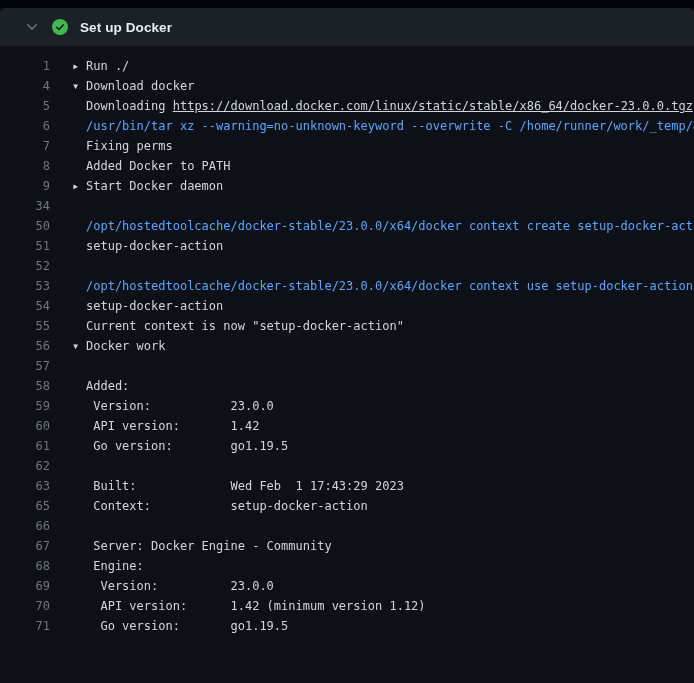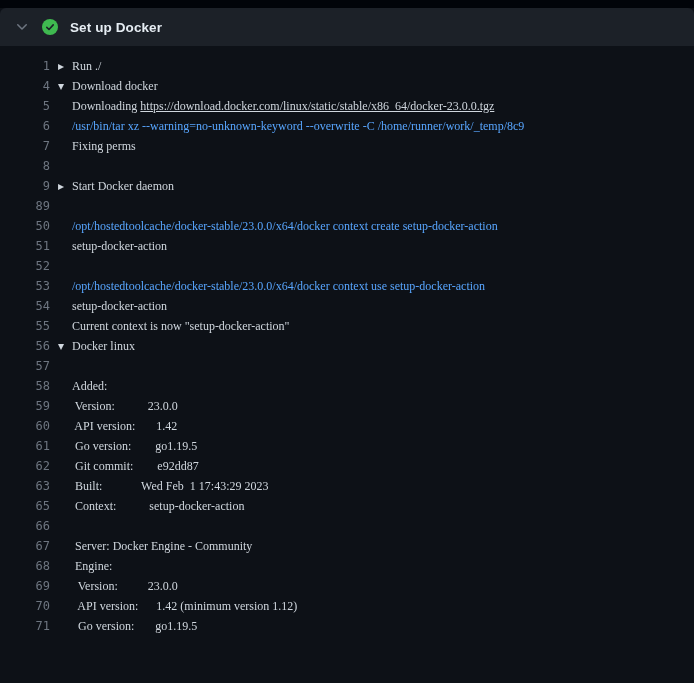--- a/index.html
+++ b/index.html
@@ -7,21 +7,21 @@
   body {
     width: 694px; height: 683px; overflow: hidden;
     background: var(--log-bg, #0d1117);
     font-family: "Liberation Sans", sans-serif;
   }
   .top-strip { height: 8px; background: var(--page-bg, #010409); }
   .step-header {
     height: 38px;
     background: var(--header-bg, #1c2128);
     display: flex; align-items: center;
-    padding: 0 14px;
+    padding: 0 24px;
     gap: 12px;
     border-radius: 6px 6px 0 0;
     cursor: pointer;
   }
   .step-header .icon { display: flex; align-items: center; }
   .step-title {
     color: var(--title, #e6edf3);
     font-size: 13.5px;
     font-weight: 600;
     letter-spacing: .1px;
@@ -40,21 +40,21 @@
     overflow: hidden;
   }
   .log-line.group { cursor: pointer; }
   .line-num {
     flex: 0 0 50px;
     text-align: right;
     color: var(--muted, #6e7681);
     cursor: pointer;
     user-select: none;
   }
-  .line-content { margin-left: 8px; padding-left: 14px; font-family: Liberation Serif, serif; }
+  .line-content { margin-left: 22px; padding-left: 14px; }
   .group .arrow { display: inline-block; width: 14px; margin-left: -14px; color: var(--text, #d0d7de); }
   .cmd { color: var(--command, #58a6ff); }
   .log-link { color: inherit; text-decoration: underline; cursor: pointer; }
 </style>
 </head>
 <body>
 
 <div class="top-strip"></div>
 
 <div class="step-header">
@@ -71,36 +71,36 @@
   </span>
   <span class="step-title">Set up Docker</span>
 </div>
 
 <div class="log">
     <div class="log-line group"><span class="line-num">1</span><span class="line-content"><span class="arrow">▸</span><span>Run ./</span></span></div>
     <div class="log-line group"><span class="line-num">4</span><span class="line-content"><span class="arrow">▾</span><span>Download docker</span></span></div>
     <div class="log-line"><span class="line-num">5</span><span class="line-content"><span>Downloading </span><a class="log-link">https://download.docker.com/linux/static/stable/x86_64/docker-23.0.0.tgz</a></span></div>
     <div class="log-line"><span class="line-num">6</span><span class="line-content cmd"><span>/usr/bin/tar xz --warning=no-unknown-keyword --overwrite -C /home/runner/work/_temp/8c9</span></span></div>
     <div class="log-line"><span class="line-num">7</span><span class="line-content"><span>Fixing perms</span></span></div>
-    <div class="log-line"><span class="line-num">8</span></div>
+    <div class="log-line"><span class="line-num">8</span><span class="line-content"><span>Added Docker to PATH</span></span></div>
     <div class="log-line group"><span class="line-num">9</span><span class="line-content"><span class="arrow">▸</span><span>Start Docker daemon</span></span></div>
-    <div class="log-line group"><span class="line-num">89</span></div>
+    <div class="log-line group"><span class="line-num">34</span></div>
     <div class="log-line"><span class="line-num">50</span><span class="line-content cmd"><span>/opt/hostedtoolcache/docker-stable/23.0.0/x64/docker context create setup-docker-action</span></span></div>
     <div class="log-line"><span class="line-num">51</span><span class="line-content"><span>setup-docker-action</span></span></div>
     <div class="log-line"><span class="line-num">52</span></div>
     <div class="log-line"><span class="line-num">53</span><span class="line-content cmd"><span>/opt/hostedtoolcache/docker-stable/23.0.0/x64/docker context use setup-docker-action</span></span></div>
     <div class="log-line"><span class="line-num">54</span><span class="line-content"><span>setup-docker-action</span></span></div>
     <div class="log-line"><span class="line-num">55</span><span class="line-content"><span>Current context is now "setup-docker-action"</span></span></div>
-    <div class="log-line group"><span class="line-num">56</span><span class="line-content"><span class="arrow">▾</span><span>Docker linux</span></span></div>
+    <div class="log-line group"><span class="line-num">56</span><span class="line-content"><span class="arrow">▾</span><span>Docker work</span></span></div>
     <div class="log-line"><span class="line-num">57</span></div>
     <div class="log-line"><span class="line-num">58</span><span class="line-content"><span>Added:</span></span></div>
     <div class="log-line"><span class="line-num">59</span><span class="line-content"><span> Version:           23.0.0</span></span></div>
     <div class="log-line"><span class="line-num">60</span><span class="line-content"><span> API version:       1.42</span></span></div>
     <div class="log-line"><span class="line-num">61</span><span class="line-content"><span> Go version:        go1.19.5</span></span></div>
-    <div class="log-line"><span class="line-num">62</span><span class="line-content"><span> Git commit:        e92dd87</span></span></div>
+    <div class="log-line"><span class="line-num">62</span></div>
     <div class="log-line"><span class="line-num">63</span><span class="line-content"><span> Built:             Wed Feb  1 17:43:29 2023</span></span></div>
     <div class="log-line"><span class="line-num">65</span><span class="line-content"><span> Context:           setup-docker-action</span></span></div>
     <div class="log-line"><span class="line-num">66</span><span class="line-content"><span></span></span></div>
     <div class="log-line"><span class="line-num">67</span><span class="line-content"><span> Server: Docker Engine - Community</span></span></div>
     <div class="log-line"><span class="line-num">68</span><span class="line-content"><span> Engine:</span></span></div>
     <div class="log-line"><span class="line-num">69</span><span class="line-content"><span>  Version:          23.0.0</span></span></div>
     <div class="log-line"><span class="line-num">70</span><span class="line-content"><span>  API version:      1.42 (minimum version 1.12)</span></span></div>
     <div class="log-line"><span class="line-num">71</span><span class="line-content"><span>  Go version:       go1.19.5</span></span></div>
   </div>
 

